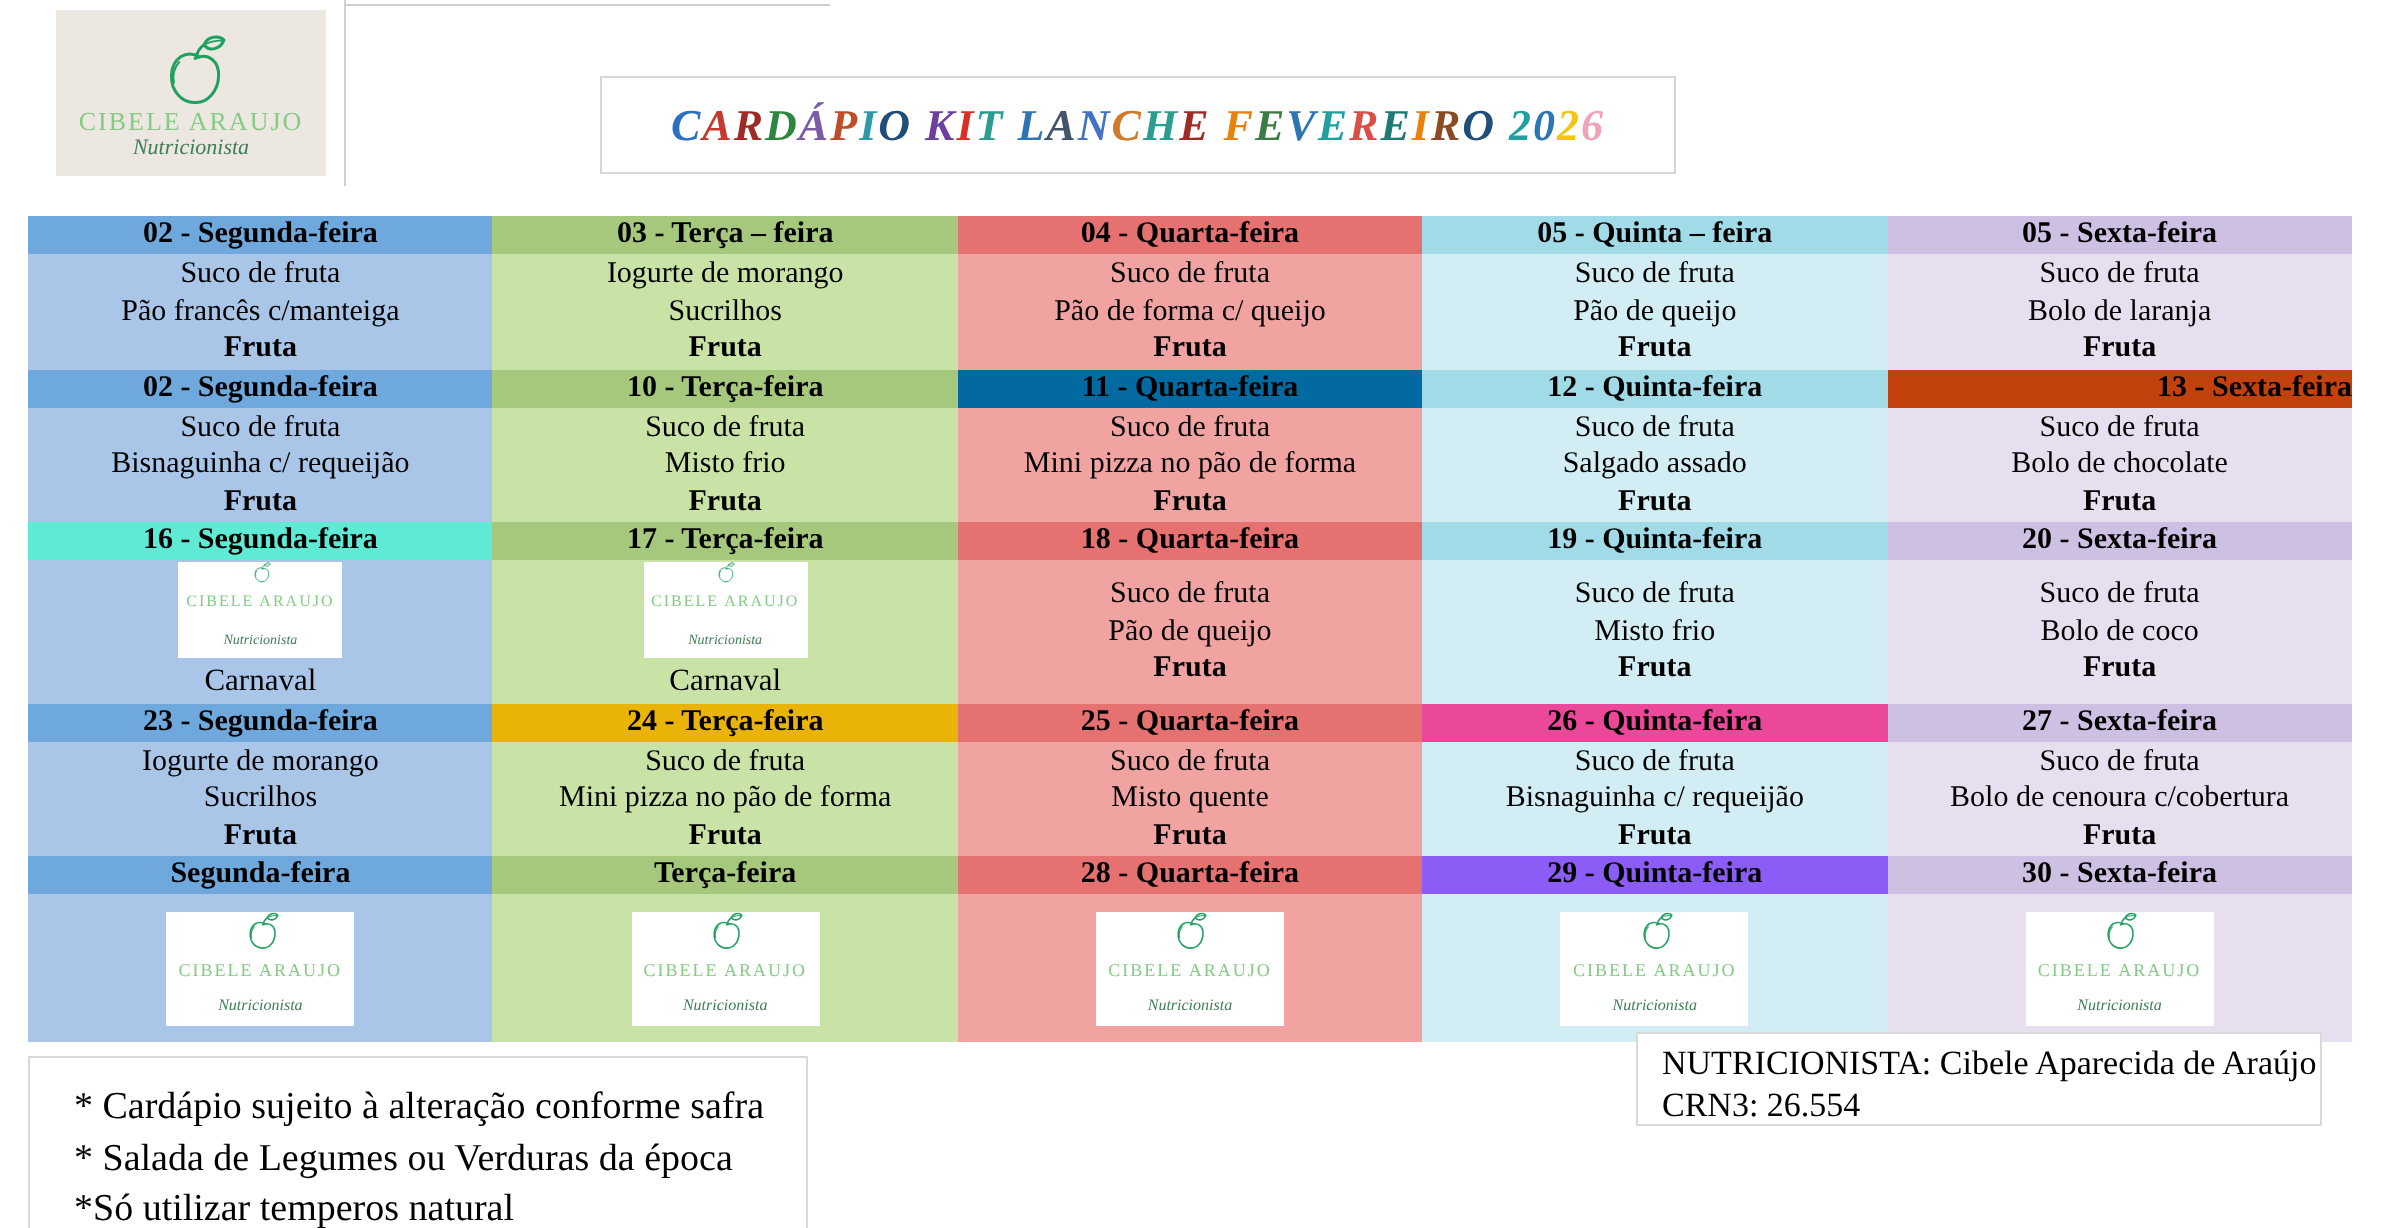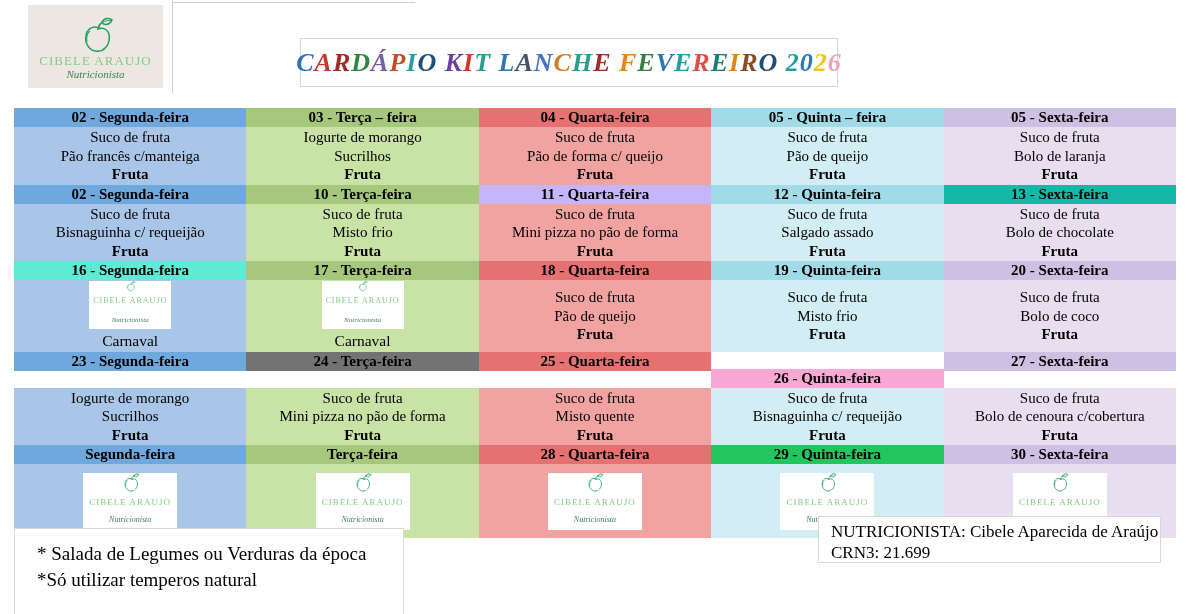--- a/index.html
+++ b/index.html
@@ -33,21 +33,21 @@
   .logo-md .apple{width:23px;height:23px;}
   .logo-md .logo-name{font-size:9px;}
   .logo-md .logo-sub{font-size:8px;}
 
   .title-box{
     position:absolute;left:300px;top:38px;width:536px;height:47px;
     border:1px solid #d6d6d6;background:#fff;
     display:flex;align-items:center;justify-content:center;
   }
   .title-text{
-    font-weight:bold;font-style:italic;font-size:26px;letter-spacing:1px;
+    font-weight:bold;font-style:italic;font-size:22px;letter-spacing:1px;
     white-space:pre;
   }
 
   
   .calendar{
     position:absolute;left:14px;top:108px;width:1162px;
     display:grid;grid-template-columns:repeat(5,1fr);
   }
   .hcell{
     height:19px;line-height:19px;text-align:center;
@@ -127,23 +127,23 @@
       <div class="line">Pão de queijo</div>
       <div class="line bold">Fruta</div>
     </div>
     <div class="bcell" style="background: rgb(231, 222, 240); min-height: 57px;">
       <div class="line">Suco de fruta</div>
       <div class="line">Bolo de laranja</div>
       <div class="line bold">Fruta</div>
     </div>
     <div class="hcell" style="background: rgb(111, 168, 220);">02 - Segunda-feira</div>
     <div class="hcell" style="background: rgb(166, 200, 124);">10 - Terça-feira</div>
-    <div class="hcell" style="background: #c4b5fd;">11 - Quarta-feira</div>
+    <div class="hcell" style="background: #0369a1;">11 - Quarta-feira</div>
     <div class="hcell" style="background: rgb(162, 219, 232);">12 - Quinta-feira</div>
-    <div class="hcell" style="background: #14b8a6;">13 - Sexta-feira</div>
+    <div class="hcell" style="background: #c2410c; text-align: right;">13 - Sexta-feira</div>
     <div class="bcell" style="background: rgb(169, 198, 232); min-height: 54px;">
       <div class="line">Suco de fruta</div>
       <div class="line">Bisnaguinha c/ requeijão</div>
       <div class="line bold">Fruta</div>
     </div>
     <div class="bcell" style="background: rgb(201, 226, 165); min-height: 54px;">
       <div class="line">Suco de fruta</div>
       <div class="line">Misto frio</div>
       <div class="line bold">Fruta</div>
     </div>
@@ -206,23 +206,23 @@
       <div class="line">Suco de fruta</div>
       <div class="line">Misto frio</div>
       <div class="line bold">Fruta</div>
     </div>
     <div class="bcell" style="background: rgb(231, 222, 240); min-height: 63px;">
       <div class="line">Suco de fruta</div>
       <div class="line">Bolo de coco</div>
       <div class="line bold">Fruta</div>
     </div>
     <div class="hcell" style="background: rgb(111, 168, 220);">23 - Segunda-feira</div>
-    <div class="hcell" style="background: #737373;">24 - Terça-feira</div>
+    <div class="hcell" style="background: #eab308;">24 - Terça-feira</div>
     <div class="hcell" style="background: rgb(229, 113, 112);">25 - Quarta-feira</div>
-    <div class="hcell" style="background: #f9a8d4; margin-top: 17px;">26 - Quinta-feira</div>
+    <div class="hcell" style="background: #ec4899;">26 - Quinta-feira</div>
     <div class="hcell" style="background: rgb(206, 192, 226);">27 - Sexta-feira</div>
     <div class="bcell" style="background: rgb(169, 198, 232); min-height: 54px;">
       <div class="line">Iogurte de morango</div>
       <div class="line">Sucrilhos</div>
       <div class="line bold">Fruta</div>
     </div>
     <div class="bcell" style="background: rgb(201, 226, 165); min-height: 54px;">
       <div class="line">Suco de fruta</div>
       <div class="line">Mini pizza no pão de forma</div>
       <div class="line bold">Fruta</div>
@@ -238,21 +238,21 @@
       <div class="line bold">Fruta</div>
     </div>
     <div class="bcell" style="background: rgb(231, 222, 240); min-height: 54px;">
       <div class="line">Suco de fruta</div>
       <div class="line">Bolo de cenoura c/cobertura</div>
       <div class="line bold">Fruta</div>
     </div>
     <div class="hcell" style="background: rgb(111, 168, 220);">Segunda-feira</div>
     <div class="hcell" style="background: rgb(166, 200, 124);">Terça-feira</div>
     <div class="hcell" style="background: rgb(229, 113, 112);">28 - Quarta-feira</div>
-    <div class="hcell" style="background: #22c55e;">29 - Quinta-feira</div>
+    <div class="hcell" style="background: #8b5cf6;">29 - Quinta-feira</div>
     <div class="hcell" style="background: rgb(206, 192, 226);">30 - Sexta-feira</div>
     <div class="bcell" style="background: rgb(169, 198, 232); min-height: 74px;">
       <div class="logo logo-md">
     <svg class="apple" viewBox="0 0 100 100" fill="none" stroke="var(--brand-apple)" stroke-width="4" stroke-linecap="round">
       <path d="M60,30 C42,20 24,32 23,54 C22,76 38,92 56,90"></path>
       <path d="M33,37 C27,44 24,54 26,64" stroke-width="3"></path>
       <path d="M54,32 C72,24 86,36 85,56 C84,76 70,90 56,90"></path>
       <path d="M56,30 C57,22 60,18 66,14"></path>
       <path d="M66,14 C70,3 86,1 92,8 C88,20 72,24 66,14 Z"></path>
       <path d="M68,13 C76,10 83,8 89,9" stroke-width="2.5"></path>
@@ -313,20 +313,21 @@
       <path d="M66,14 C70,3 86,1 92,8 C88,20 72,24 66,14 Z"></path>
       <path d="M68,13 C76,10 83,8 89,9" stroke-width="2.5"></path>
     </svg>
     <div class="logo-name">CIBELE ARAUJO</div>
     <div class="logo-sub">Nutricionista</div>
   </div>
     </div>
   </div>
 
 <div class="notes-box">
+  <div>* Cardápio sujeito à alteração conforme safra</div>
   <div>* Salada de Legumes ou Verduras da época</div>
   <div>*Só utilizar temperos natural</div>
 </div>
 
 <div class="cred-box">
   <div>NUTRICIONISTA: Cibele Aparecida de Araújo</div>
-  <div>CRN3: 21.699</div>
+  <div>CRN3: 26.554</div>
 </div>
 
 </body></html>

